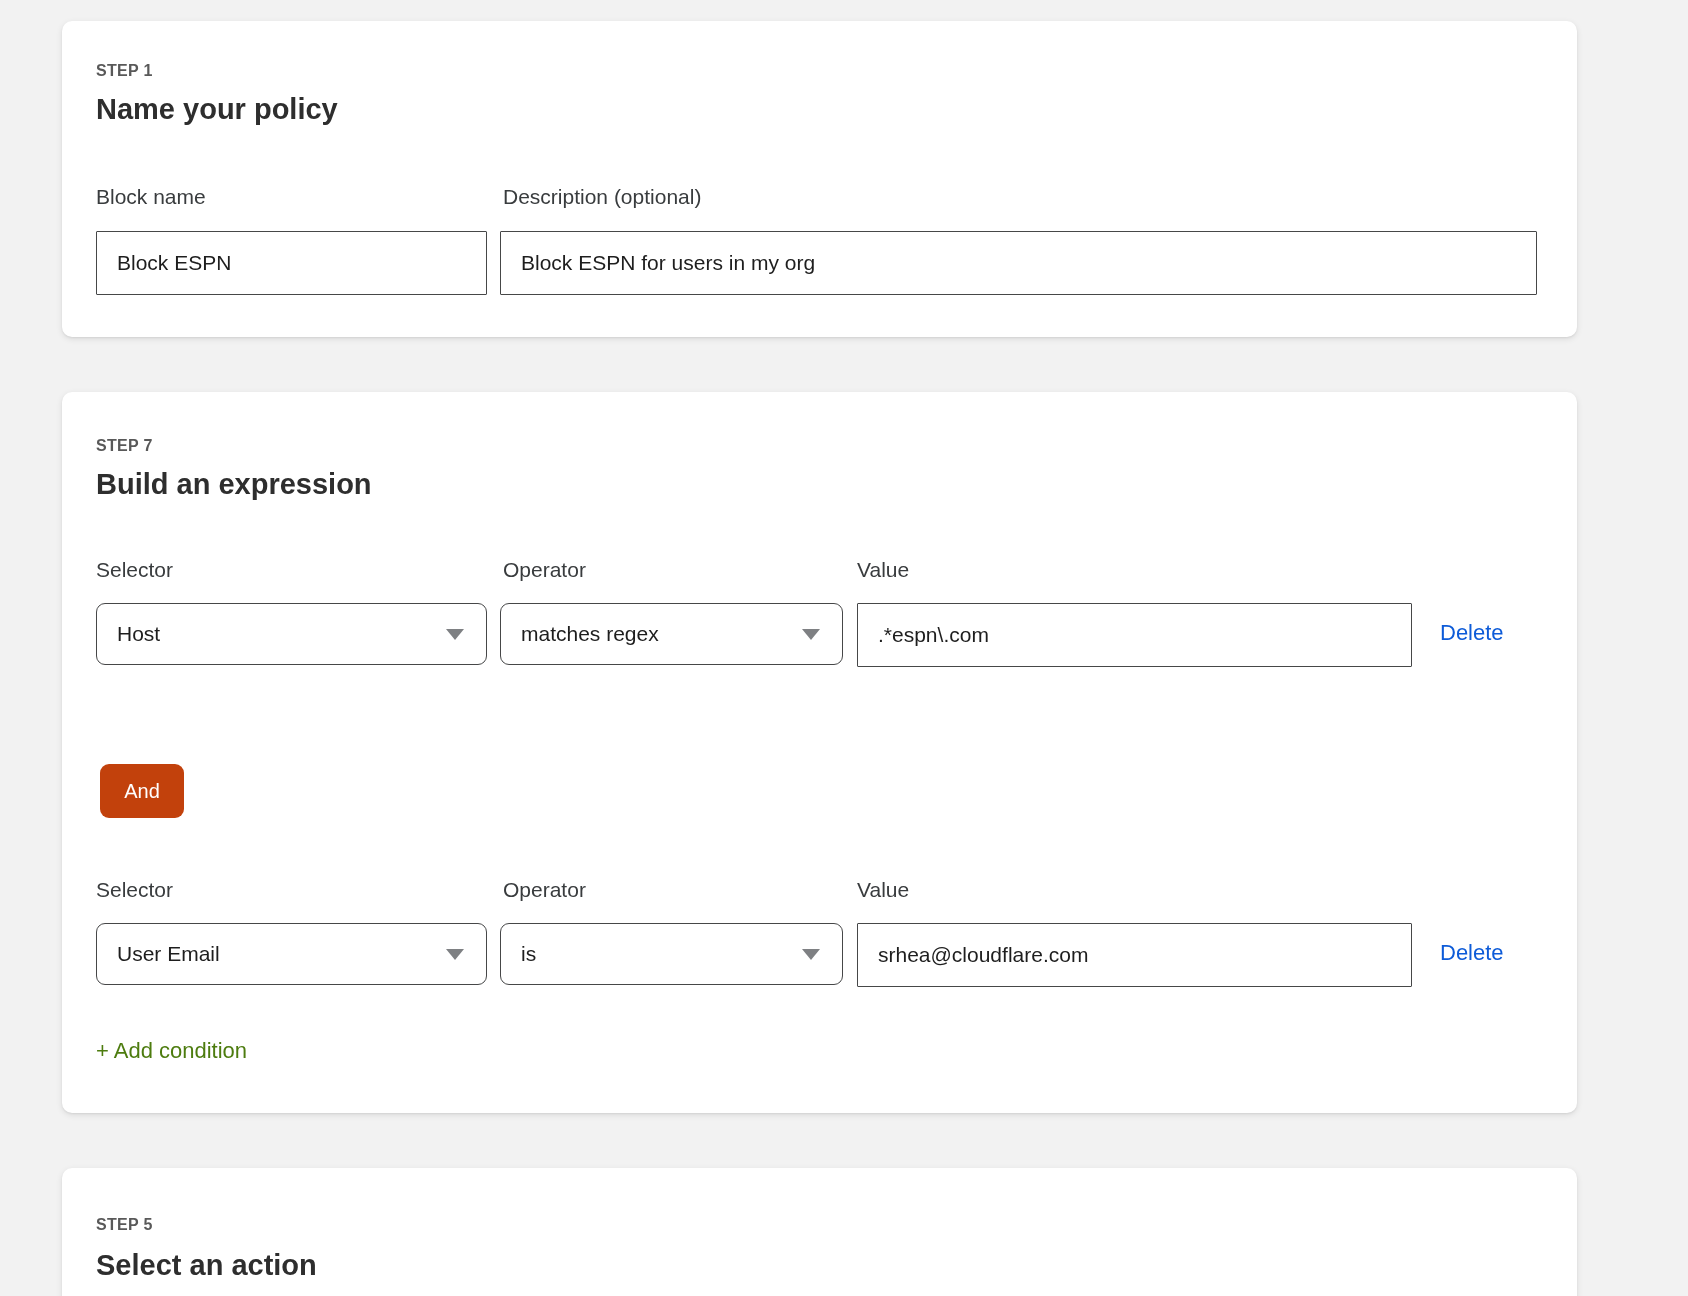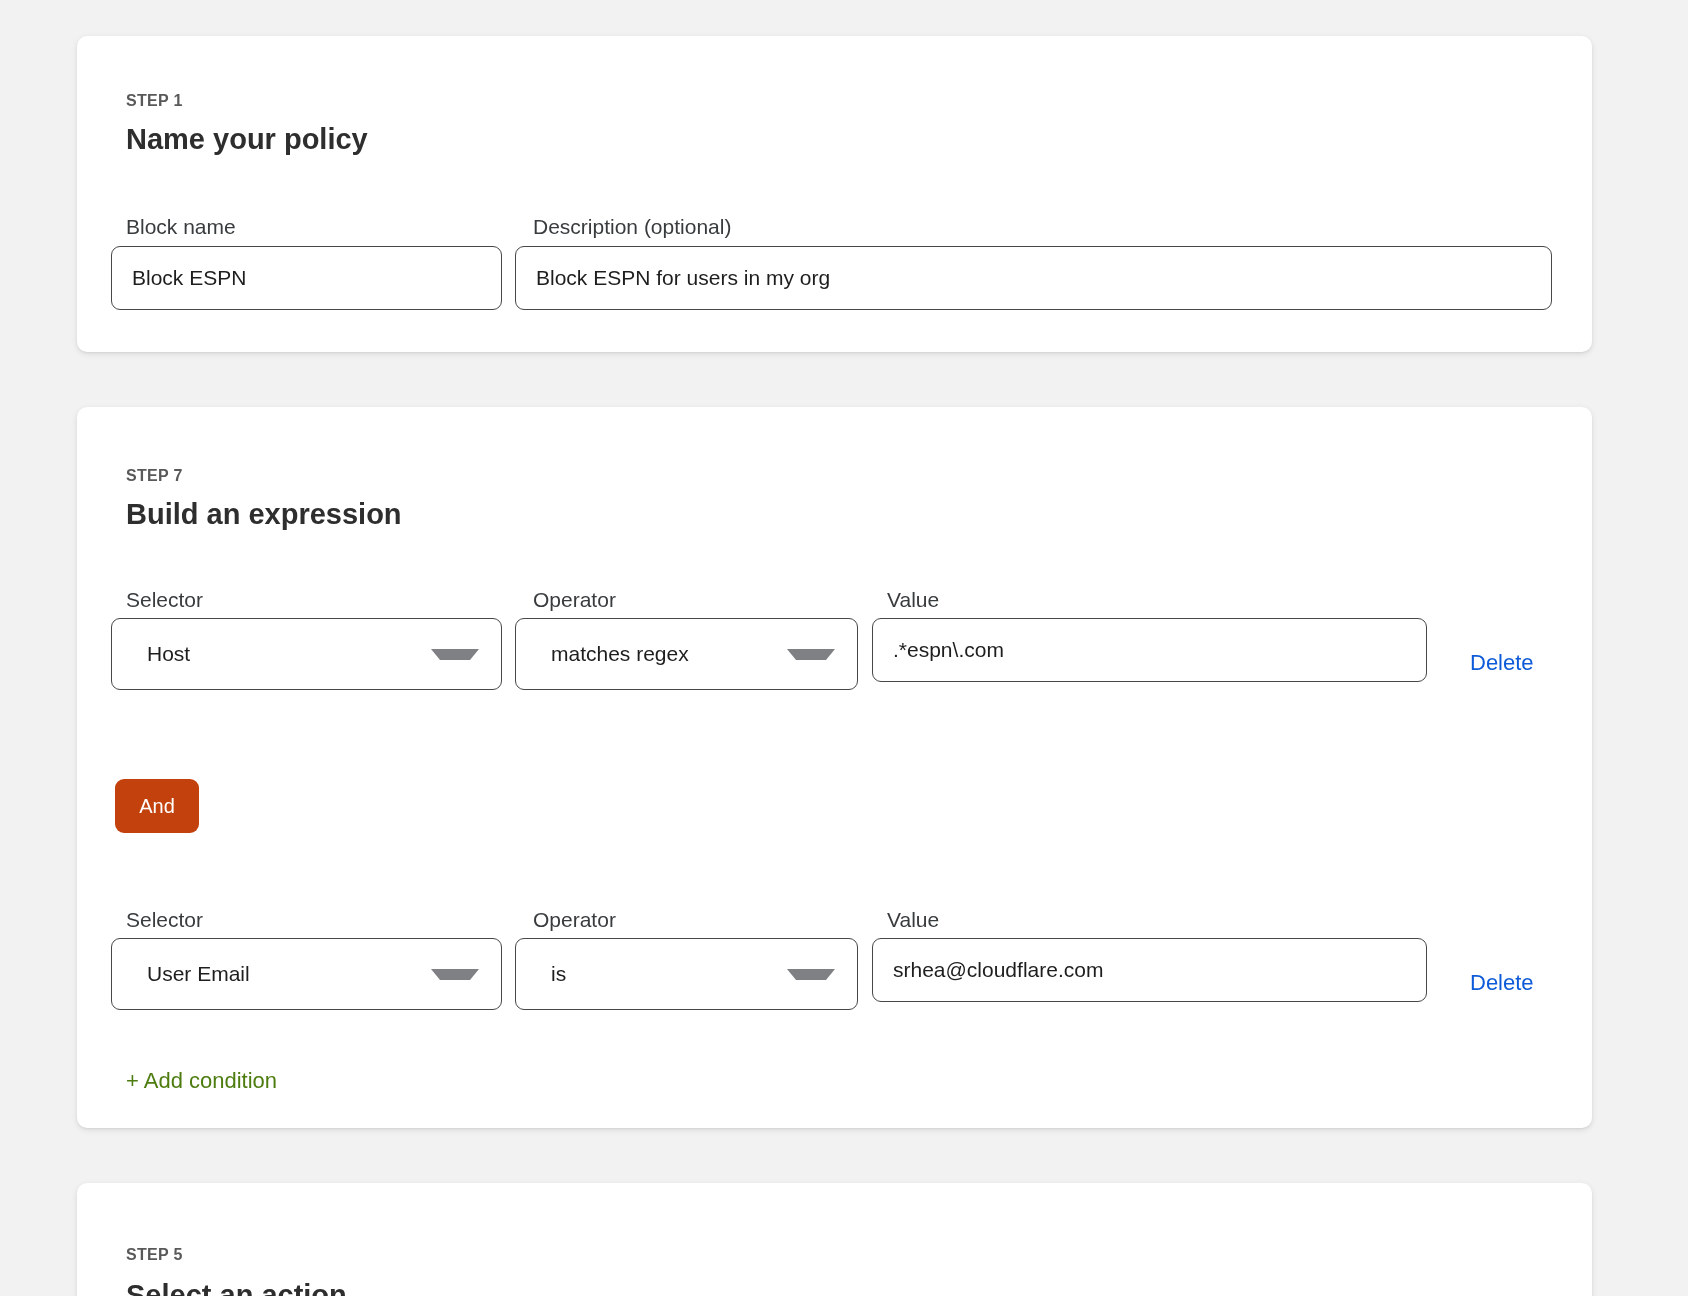--- a/index.html
+++ b/index.html
@@ -1,15 +1,15 @@
 <!DOCTYPE html>
 <html><head>
 <meta charset="utf-8">
 <style>
-  * { margin:0; padding:15px; box-sizing:border-box; }
+  * { margin:0; padding:0; box-sizing:border-box; }
   html,body { width:1688px; height:1296px; }
   body {
     position:relative;
     background:#f2f2f2;
     font-family:"Liberation Sans", sans-serif;
     overflow:hidden;
     color:#1e1e1e;
   }
   .card {
     position:absolute;
@@ -31,29 +31,29 @@
   .card-title {
     position:absolute; left:34px;
     font-size:29px; font-weight:700; color:#2e2e2e;
   }
   .field-label {
     position:absolute;
     font-size:21px; color:#393c3e;
   }
   .text-input {
     position:absolute; height:64px;
-    border:1px solid #464748; border-radius:9px;
+    border:1px solid #464748; border-radius:1px;
     background:#fff;
     font-family:"Liberation Sans", sans-serif;
     font-size:21px; color:#1e1e1e;
     padding:0 20px;
     outline:none;
   }
   .dropdown {
-    position:absolute; height:72px;
+    position:absolute; height:62px;
     border:1px solid #464748; border-radius:9px;
     background:#fff;
     display:flex; align-items:center;
     padding:0 20px;
     cursor:pointer;
   }
   .dd-text { font-size:21px; color:#1e1e1e; }
   .caret {
     position:absolute; right:22px; top:50%;
     margin-top:-5px;

